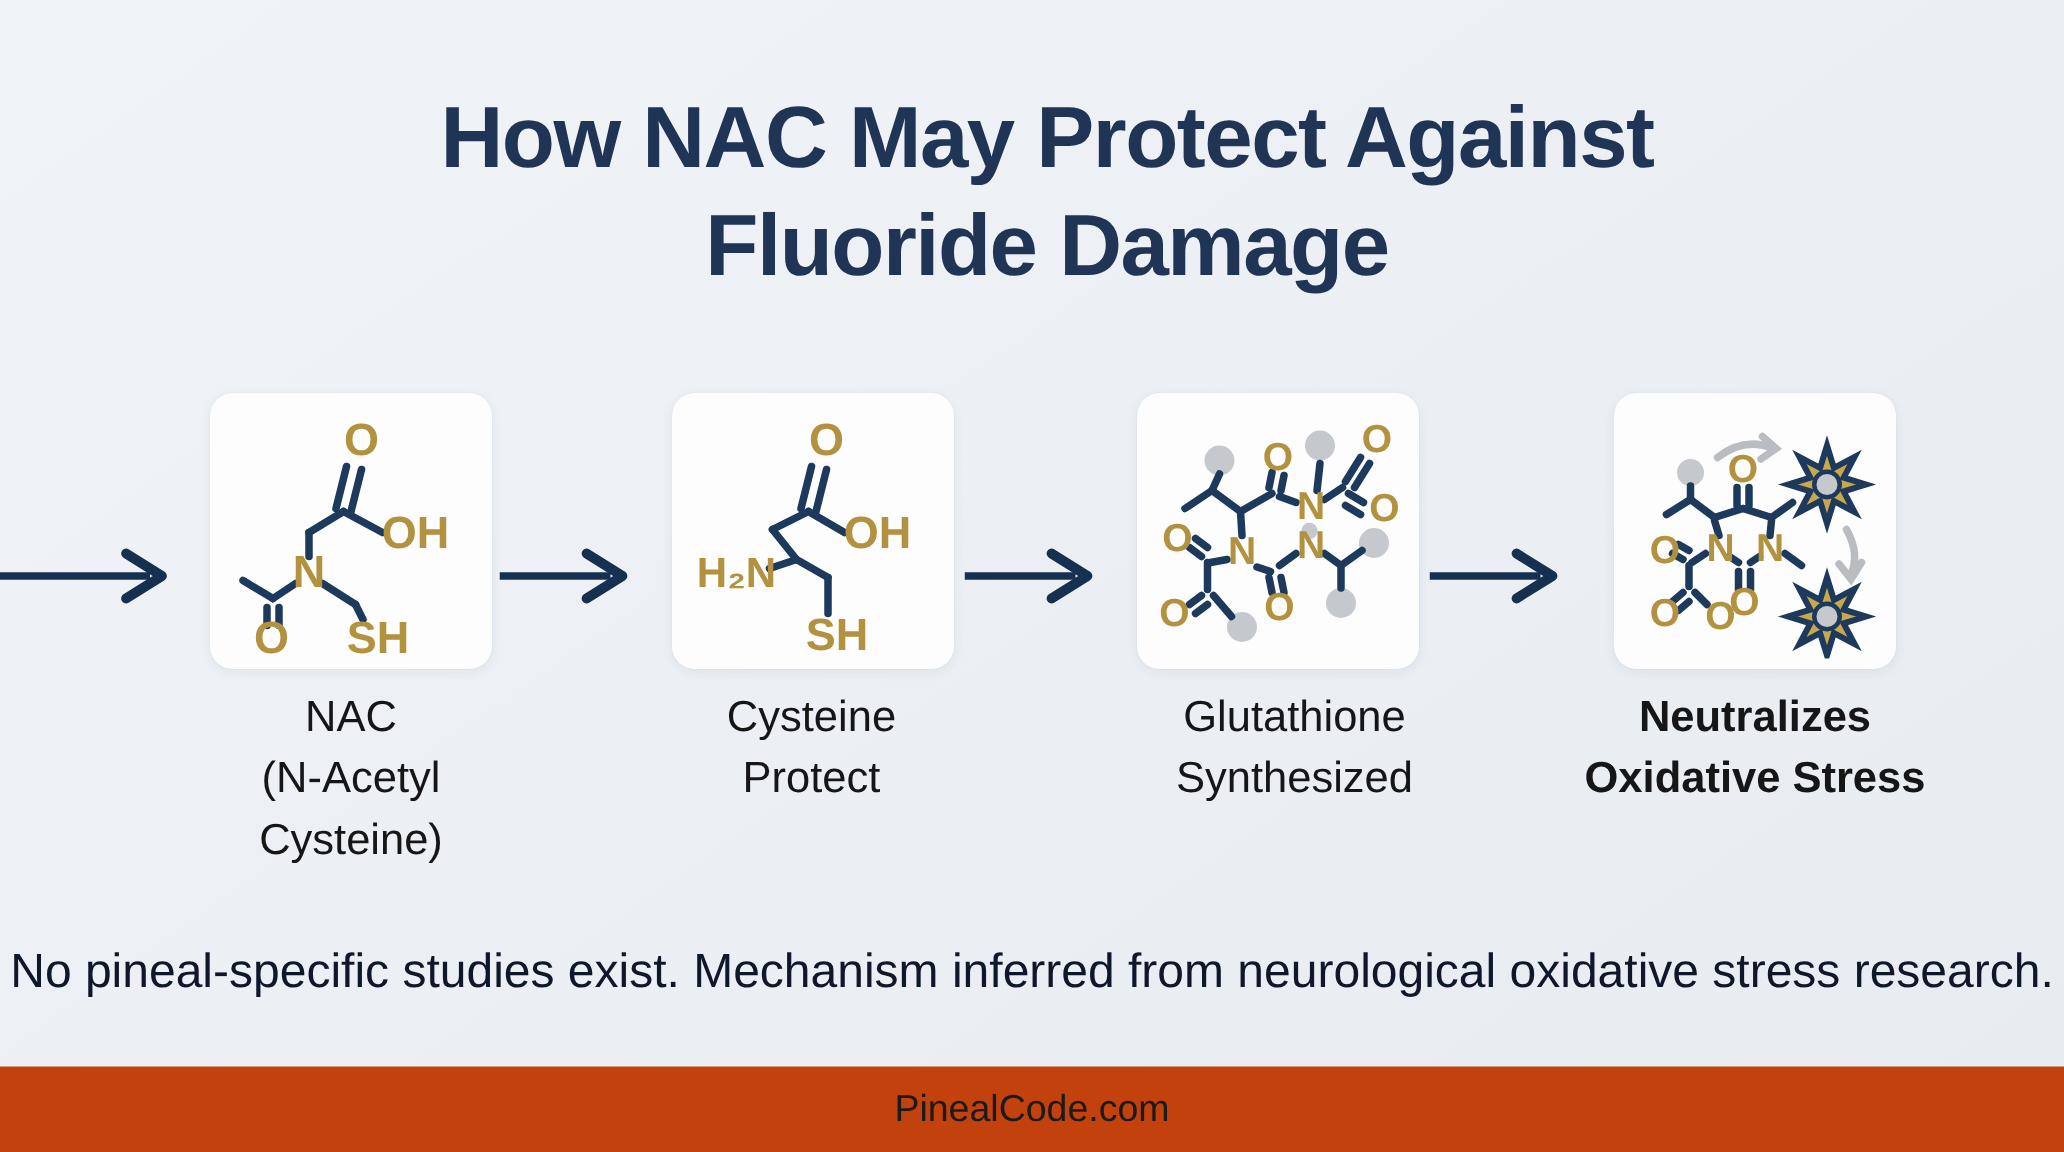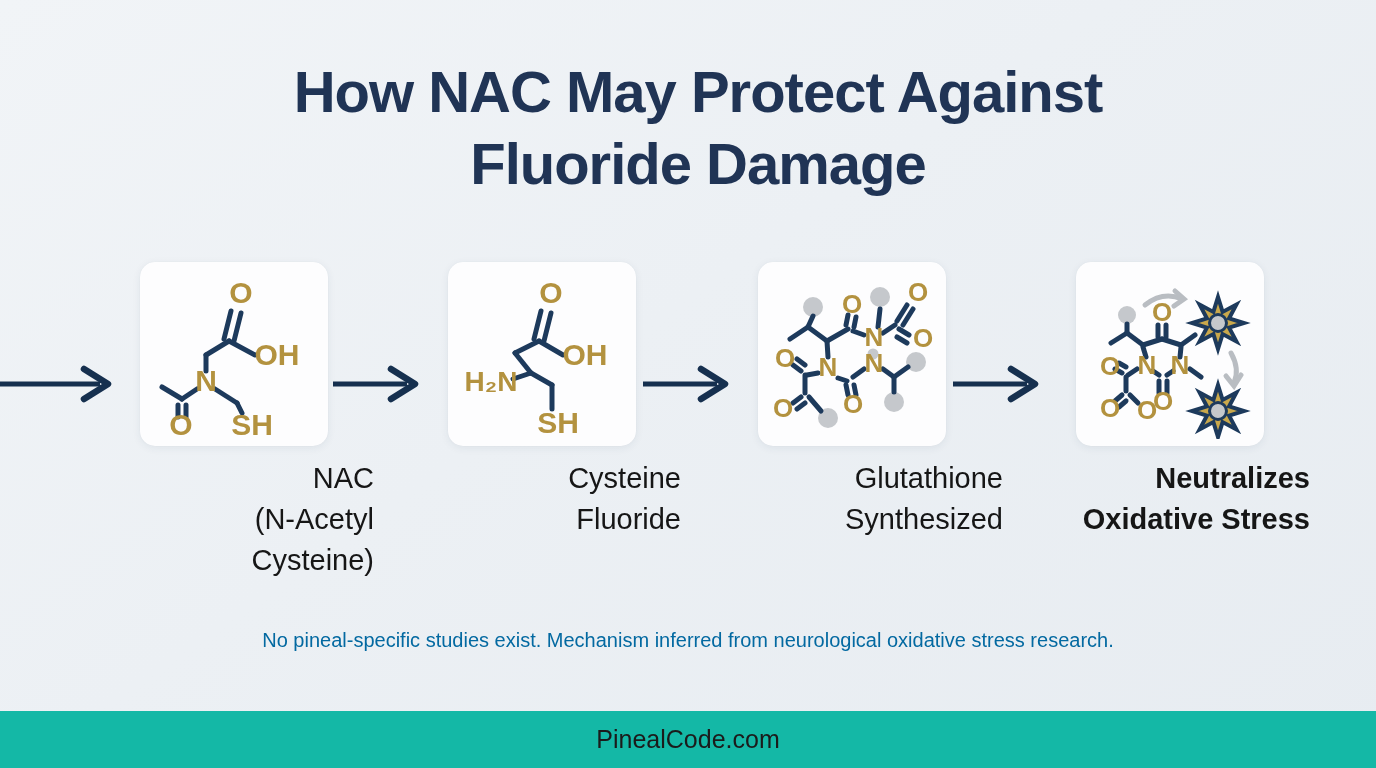--- a/index.html
+++ b/index.html
@@ -38,42 +38,42 @@
   .card-4 { left: 1076px; }
   .flow-arrow { position: absolute; top: 362px; height: 44px; }
   .arrow-0 { left: 0px;   width: 118px; }
   .arrow-1 { left: 333px; width: 92px; }
   .arrow-2 { left: 643px; width: 92px; }
   .arrow-3 { left: 953px; width: 92px; }
   .step-label {
     position: absolute;
     top: 458px;
     width: 280px;
-    text-align: right;
+    text-align: center;
     font-size: 29px;
     color: #161616;
     line-height: 1.42;
     white-space: pre-line;
   }
   .label-1 { left: 94px; }
   .label-2 { left: 401px; }
   .label-3 { left: 723px; }
   .label-4 { left: 1030px; font-weight: bold; }
   .footnote {
     position: absolute;
     top: 629px; left: 0; width: 100%;
     text-align: center;
-    font-size: 20px;
-    color: #0369a1;
+    font-size: 32px;
+    color: #0f172a;
   }
   .footer-band {
     position: absolute;
     left: 0; top: 711px;
     width: 100%; height: 57px;
-    background: #14b8a6;
+    background: #c2410c;
   }
   .footer-text {
     width: 100%; height: 57px;
     line-height: 57px;
     text-align: center;
     font-size: 25px;
     font-weight: 500;
     color: #1b1b1b;
   }
   
@@ -236,21 +236,21 @@
     <text class="atom fs26" x="25" y="106">O</text>
     <text class="atom fs26" x="25" y="148">O</text>
     <text class="atom fs26" x="62" y="150">O</text>
   </svg>
 </div>
 
 <div class="step-label label-1">NAC
 (N-Acetyl
 Cysteine)</div>
 <div class="step-label label-2">Cysteine
-Fluoride</div>
+Protect</div>
 <div class="step-label label-3">Glutathione
 Synthesized</div>
 <div class="step-label label-4">Neutralizes
 Oxidative Stress</div>
 
 <div class="footnote">No pineal-specific studies exist. Mechanism inferred from neurological oxidative stress research.</div>
 
 <div class="footer-band">
   <div class="footer-text">PinealCode.com</div>
 </div>

